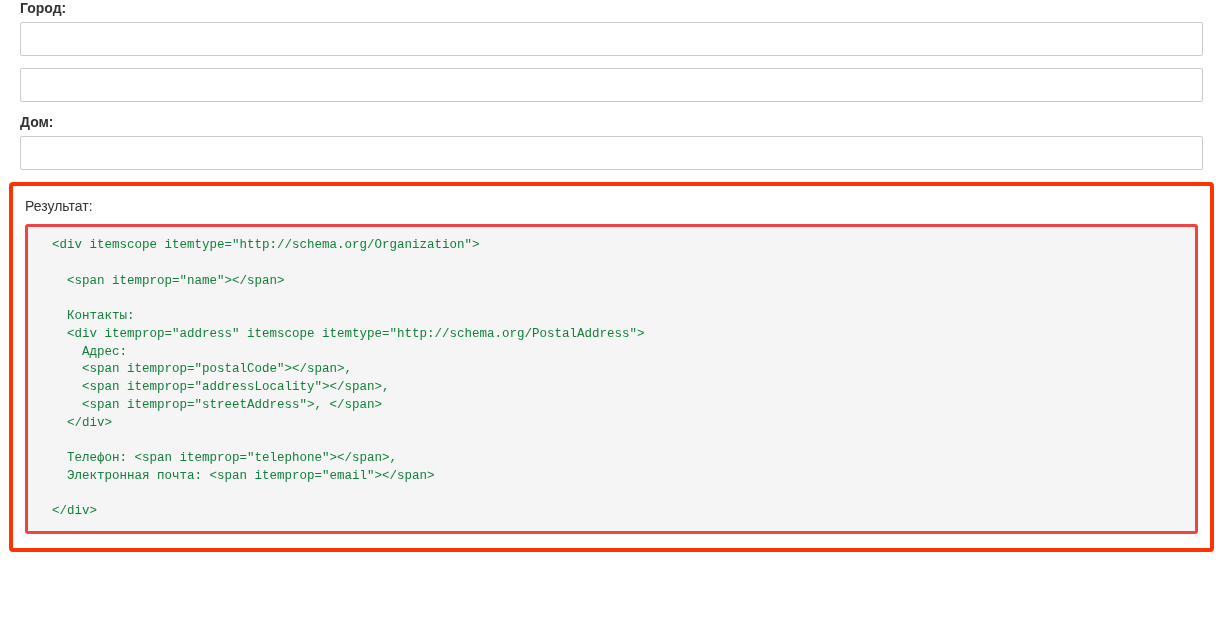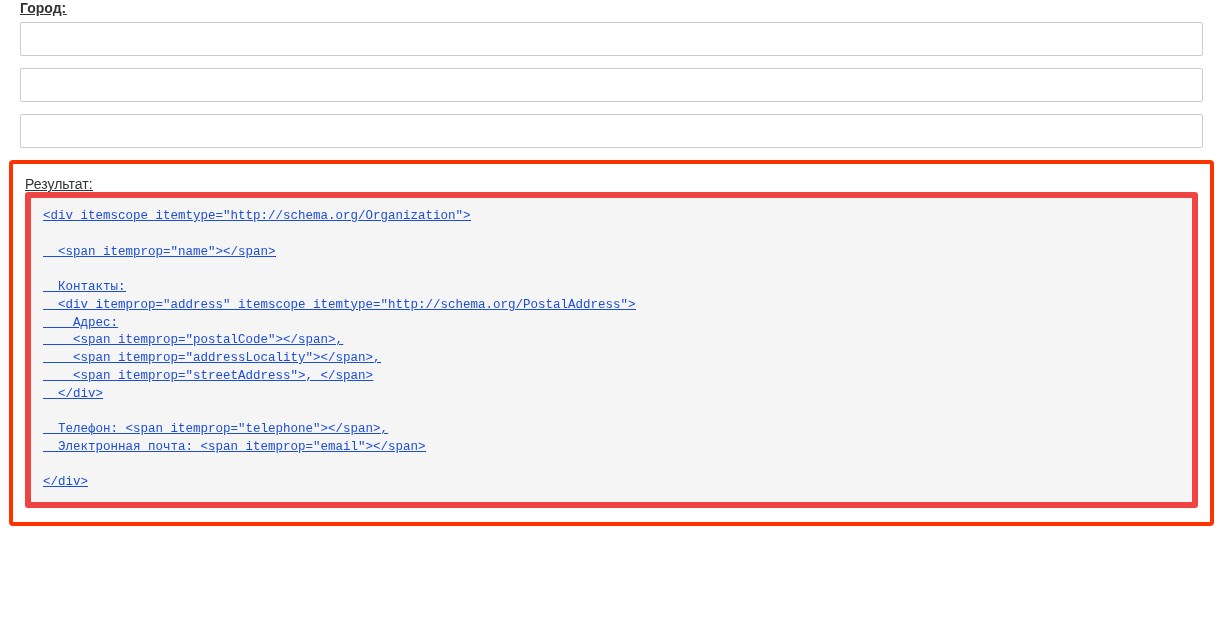--- a/index.html
+++ b/index.html
@@ -1,19 +1,18 @@
 <!DOCTYPE html>
 <html><head>
   <meta charset="utf-8">
   <style>
     * {
       box-sizing: border-box;
       margin: 0;
       padding: 0;
-      text-decoration: underline;
     }
     body {
       font-family: -apple-system, BlinkMacSystemFont, "Segoe UI", Helvetica, Arial, sans-serif;
       background: #ffffff;
       padding: 0;
       width: 1223px;
     }
     .form-group {
       margin-bottom: 12px;
       padding: 0 20px;
@@ -39,48 +38,50 @@
     }
     .result-panel {
       margin: 10px 9px;
       border: 4px solid #ff3300;
       border-radius: 4px;
       padding: 12px 12px 14px 12px;
     }
     .result-title {
       font-size: 14px;
       color: #333;
+      margin-bottom: 10px;
       font-weight: 400;
     }
     .code-block {
       background: #f5f5f5;
-      border: 6px solid #ef4444;
+      border: 3px solid #ef4444;
       border-radius: 3px;
-      padding: 10px 12px;
+      padding: 10px 24px;
       font-family: Consolas, "Courier New", monospace;
       font-size: 12.5px;
       line-height: 1.42;
-      color: #1d4ed8;
+      color: #15803d;
       white-space: pre;
       overflow-x: auto;
     }
   </style>
 </head>
 <body>
 
 <div class="form-group">
   <label class="form-label">Город:</label>
   <input type="text" class="form-input" value="" style="">
 </div>
 
 <div class="form-group">
   <input type="text" class="form-input" value="" style="">
 </div>
 
 <div class="form-group">
+  <label class="form-label">Дом:</label>
   <input type="text" class="form-input" value="" style="">
 </div>
 
 <div class="result-panel">
   <div class="result-title">Результат:</div>
   <pre class="code-block">&lt;div itemscope itemtype="http://schema.org/Organization"&gt;
 
   &lt;span itemprop="name"&gt;&lt;/span&gt;
 
   Контакты:

